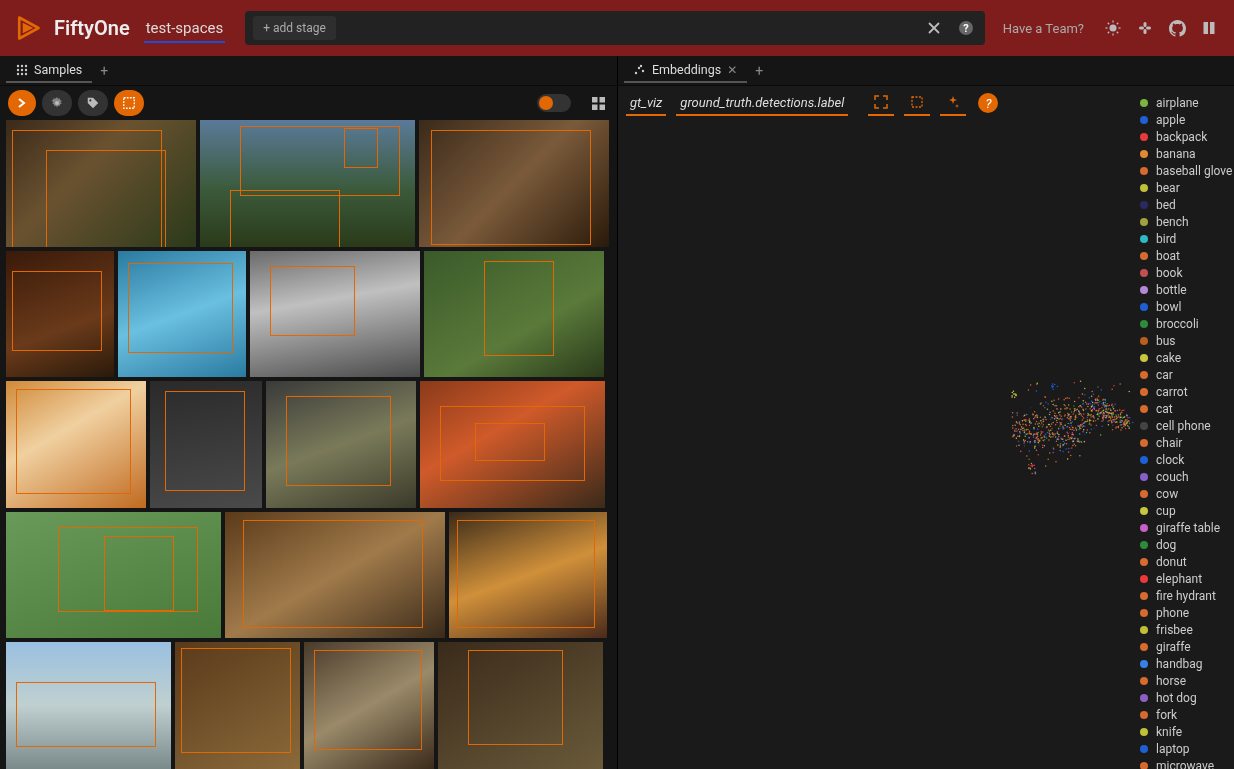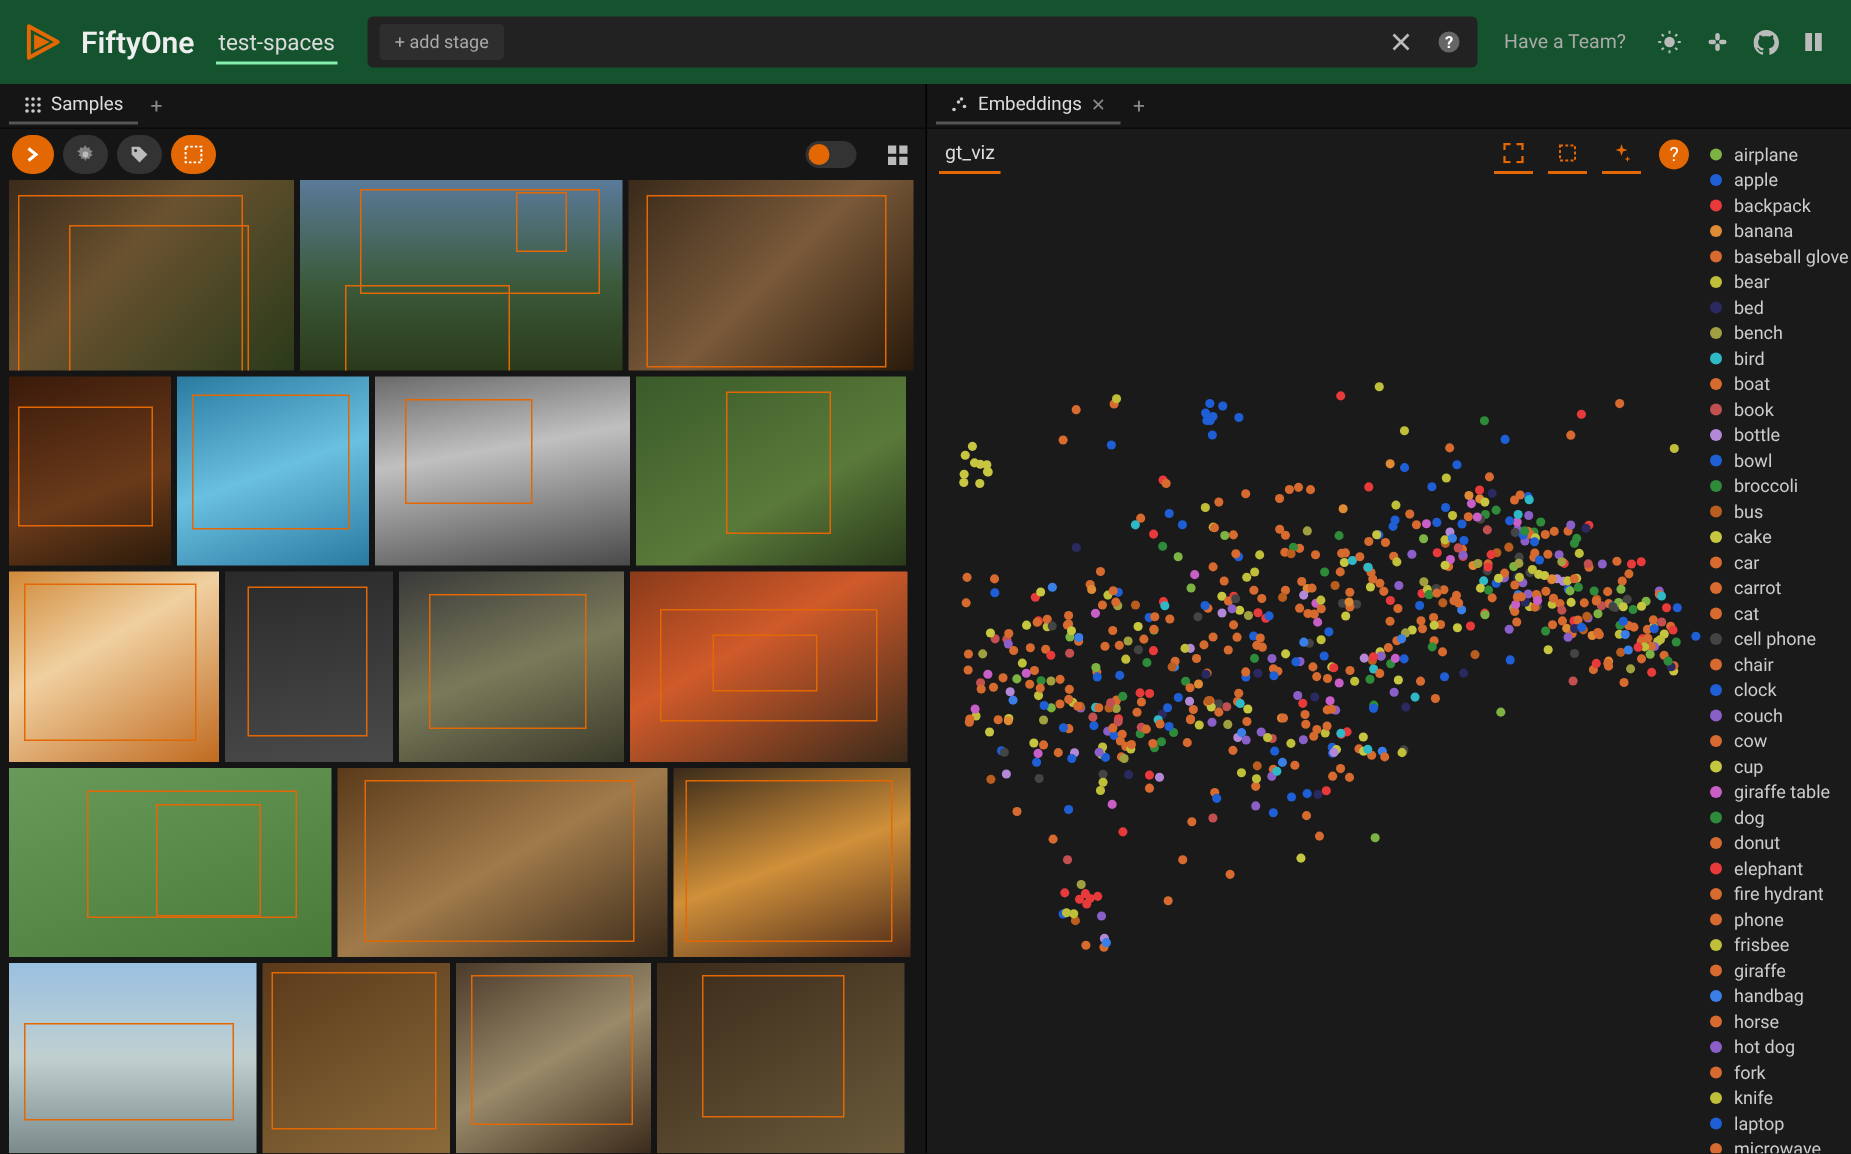--- a/index.html
+++ b/index.html
@@ -7,32 +7,32 @@
   background: #151515;
   color: #ccc;
   font-family: -apple-system, BlinkMacSystemFont, "Segoe UI", Roboto, sans-serif;
   font-size: 13px;
   width: 1234px;
   height: 769px;
   overflow: hidden;
 }
 .topbar {
   height: 56px;
-  background: #14532d;
+  background: #7f1d1d;
   display: flex;
   align-items: center;
   padding: 0 14px;
   gap: 12px;
 }
 .logo {
   width: 28px; height: 28px;
   display: inline-flex; align-items: center; justify-content: center;
 }
 .app-title { font-size: 20px; font-weight: 600; color: #eee; }
-.dataset-name { font-size: 15px; color: #dcdcdc; border-bottom: 2px solid #86efac; padding: 6px 2px 4px 2px; margin-left: 2px;}
+.dataset-name { font-size: 15px; color: #dcdcdc; border-bottom: 2px solid #1d4ed8; padding: 6px 2px 4px 2px; margin-left: 2px;}
 .stage-bar {
   flex: 1;
   background: #222;
   border-radius: 4px;
   height: 34px;
   display: flex;
   align-items: center;
   padding: 0 8px;
   margin-left: 8px;
 }
@@ -92,21 +92,21 @@
 .embed-toolbar { height:34px; display:flex; align-items:center; gap:10px; padding:4px 8px;}
 .embed-select { border-bottom:2px solid #e36804; padding:4px 4px; color:#ddd; font-size:13px; cursor:pointer;}
 .embed-select.long { }
 .embed-tool { width:26px; height:26px; border-bottom:2px solid #e36804; display:inline-flex; align-items:center; justify-content:center; cursor:pointer;}
 .embed-tool.help { background:#e36804; border-radius:50%; width:20px; height:20px; color:#fff; border:none; margin-left:2px; border-bottom:none;}
 .scatter-area { position:relative; flex:1; }
 .scatter-area svg { width:100%; height:100%; }
 .legend-pane { width:100px; padding:8px 6px; font-size:12px; color:#ccc; overflow:hidden;}
 .legend-item { display:flex; align-items:center; gap:8px; padding:1.5px 0; white-space:nowrap;}
 .legend-dot { width:8px; height:8px; border-radius:50%; flex-shrink:0;}
-.embed-main { flex:1; display:flex; flex-direction:column; }
+.embed-main { flex:1; display:flex; flex-direction:row;font-style:italic; }
 svg { display:block; }
 </style>
 </head>
 <body>
 
 <div class="topbar">
   <span class="logo">
     <svg viewBox="0 0 32 32" width="28" height="28">
         <polygon points="6,4 28,16 6,28" fill="none" stroke="#e36804" stroke-width="3" stroke-linejoin="round"></polygon>
         <polygon points="10,10 22,16 10,22" fill="#e36804"></polygon>
@@ -313,20 +313,21 @@
             <div class="bbox" style="left: 30px; top: 8px; width: 95px; height: 95px;"></div>
           </div>
         </div>
       </div>
   </div>
 
   <div class="right-pane">
     <div class="embed-main">
       <div class="embed-toolbar">
         <span class="embed-select">gt_viz</span>
+        <span class="embed-select long">ground_truth.detections.label</span>
         <span style="flex:1"></span>
         <span class="embed-tool">
           <svg width="14" height="14" viewBox="0 0 14 14">
               <path stroke="#e36804" stroke-width="1.5" fill="none" d="M1 5V1h4M13 5V1H9M1 9v4h4M13 9v4H9"></path>
             </svg>
         </span>
         <span class="embed-tool">
           <svg width="14" height="14" viewBox="0 0 14 14">
               <rect x="2" y="2" width="10" height="10" stroke="#e36804" stroke-width="1.3" fill="none" stroke-dasharray="2 1.5"></rect>
             </svg>

